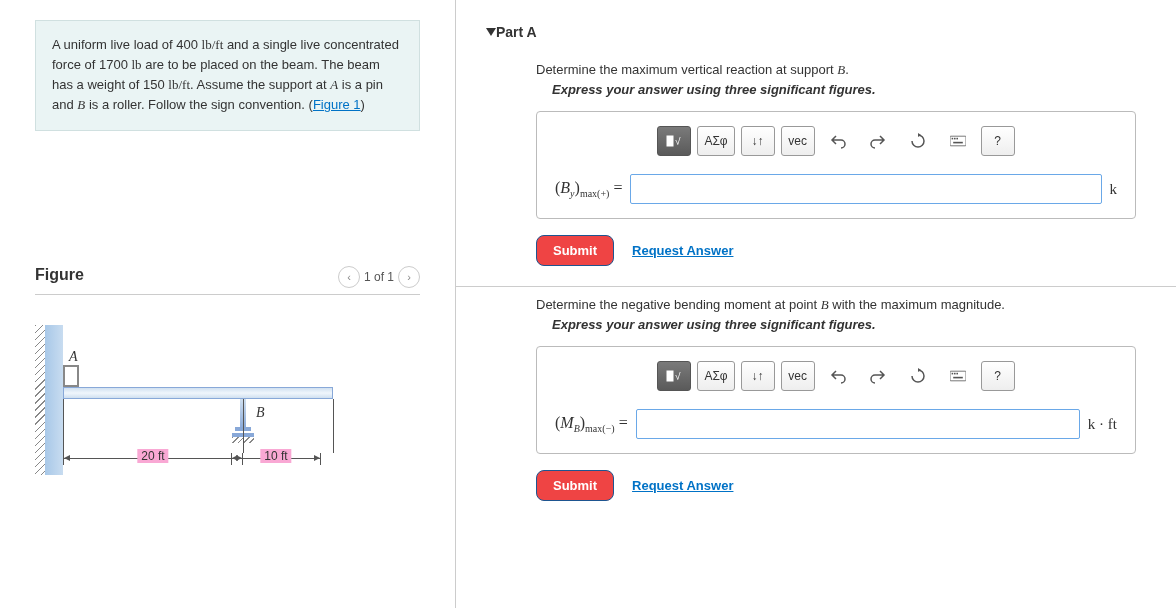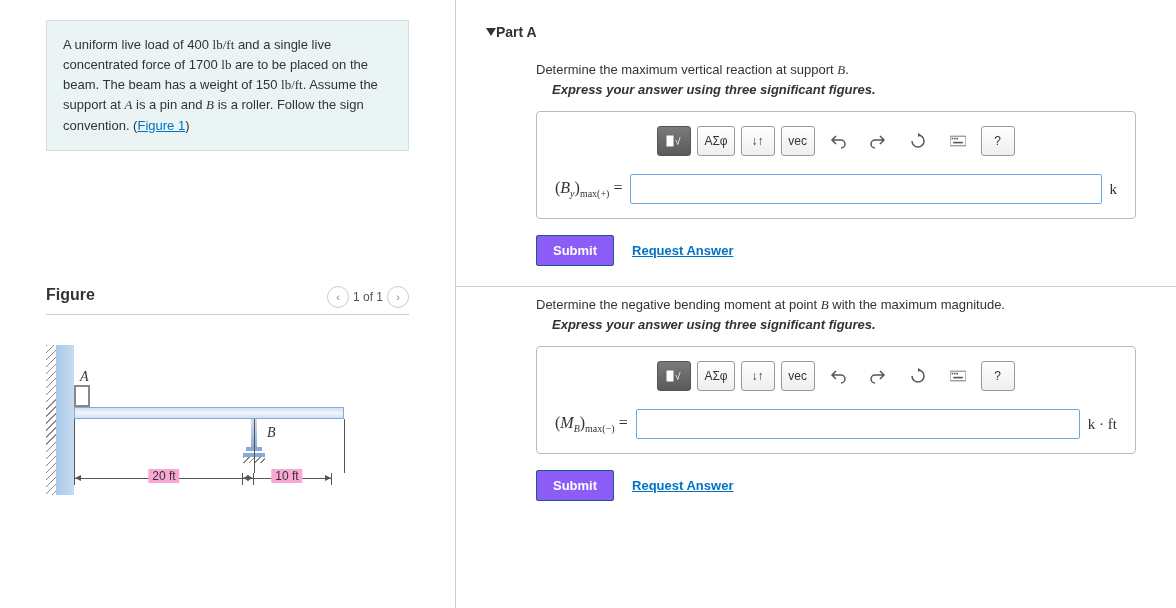--- a/index.html
+++ b/index.html
@@ -1,18 +1,18 @@
 <!DOCTYPE html>
 <html><head>
 <meta charset="utf-8">
 <style>
   * { box-sizing: border-box; margin: 0; padding: 0; }
   body { font-family: Arial, Helvetica, sans-serif; font-size: 13px; color: #333; background: #fff; width: 1176px; height: 608px; overflow: hidden; }
   .container { display: flex; height: 100%; }
-  .left-panel { width: 489px; padding: 20px 46px; border-right: 1px solid #ccc; }
+  .left-panel { width: 489px; padding: 20px 35px; border-right: 1px solid #ccc; }
   .problem-box { background: #eaf4f4; border: 1px solid #d0e0e0; padding: 14px 16px; line-height: 1.55; color: #333; }
   .problem-box a { color: #0072c6; text-decoration: underline; }
   .figure-section { margin-top: 135px; }
   .figure-header { display: flex; justify-content: space-between; border-bottom: 1px solid #ccc; padding-bottom: 6px; margin-bottom: 30px; }
   .figure-title { font-weight: bold; font-size: 16px; }
   .pager { display: flex; align-items: center; gap: 4px; font-size: 12px; color: #555; }
   .pager-btn { width: 22px; height: 22px; border: 1px solid #ccc; border-radius: 50%; background: #fff; display: flex; align-items: center; justify-content: center; cursor: pointer; color: #888; font-size: 11px; }
   .beam-figure { position: relative; width: 310px; height: 180px; }
   .wall { position: absolute; left: 10px; top: 0; width: 18px; height: 150px; background: linear-gradient(90deg, #a8c8e8, #c8dcf0); }
   .wall-hatch { position: absolute; left: 0; top: 0; width: 10px; height: 150px; background: repeating-linear-gradient(135deg, #888 0, #888 1px, transparent 1px, transparent 5px); }
@@ -47,21 +47,21 @@
   .tbtn { height: 30px; min-width: 34px; border: 1px solid #999; border-radius: 3px; background: linear-gradient(#fff,#eee); display: flex; align-items: center; justify-content: center; font-size: 12px; cursor: pointer; padding: 0 6px; color: #333; }
   .tbtn.icon { background: #fff; border: none; }
   .tbtn.hi { background: linear-gradient(#7a7a7a,#5a5a5a); color: #fff; border-color: #555; }
   .tbtn svg { width: 16px; height: 16px; }
   .input-row { display: flex; align-items: center; gap: 8px; }
   .lhs { font-family: 'Times New Roman', serif; font-size: 16px; white-space: nowrap; }
   .lhs .sub { font-size: 10px; vertical-align: sub; }
   .ans-input { flex: 1; height: 30px; border: 1px solid #6aa8e8; border-radius: 2px; padding: 0 6px; font-size: 14px; }
   .unit { font-family: 'Times New Roman', serif; font-size: 15px; }
   .submit-row { margin: 16px 0 0 40px; display: flex; align-items: center; gap: 18px; }
-  .submit-btn { background: #8b5cf6; color: #fff; border: 1px solid #1e5590; padding: 7px 16px; font-weight: bold; font-size: 13px; border-radius: 2px; cursor: pointer; }
+  .submit-btn { background: #ef4444; color: #fff; border: 1px solid #1e5590; padding: 7px 16px; font-weight: bold; font-size: 13px; border-radius: 8px; cursor: pointer; }
   .req-link { color: #0072c6; font-weight: bold; text-decoration: underline; font-size: 13px; cursor: pointer; }
   .ital { font-style: italic; }
 </style>
 </head>
 <body>
 
 <div class="container">
 
   <div class="left-panel">
     <div class="problem-box">

